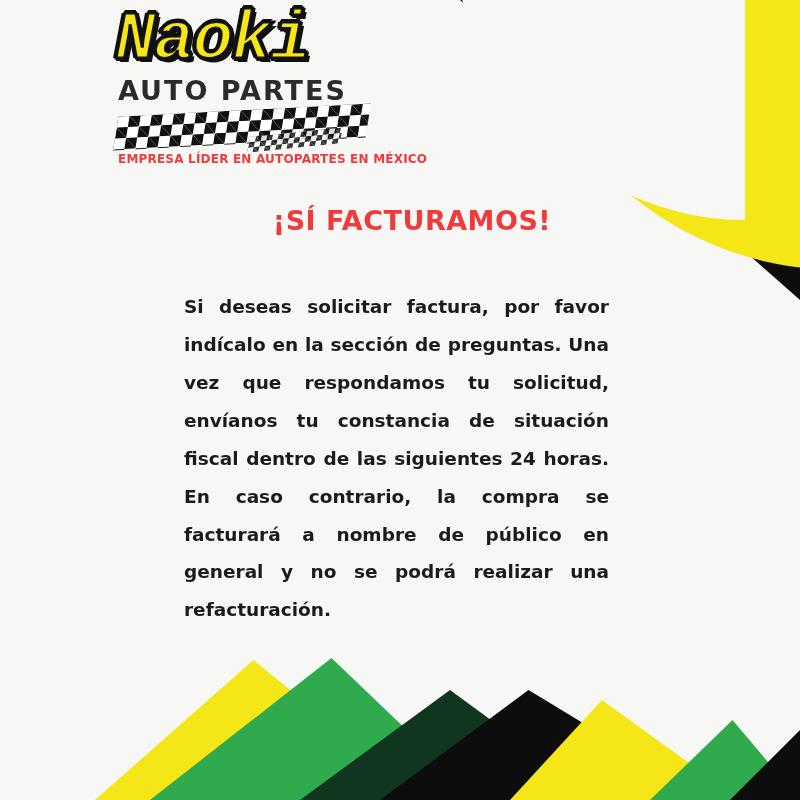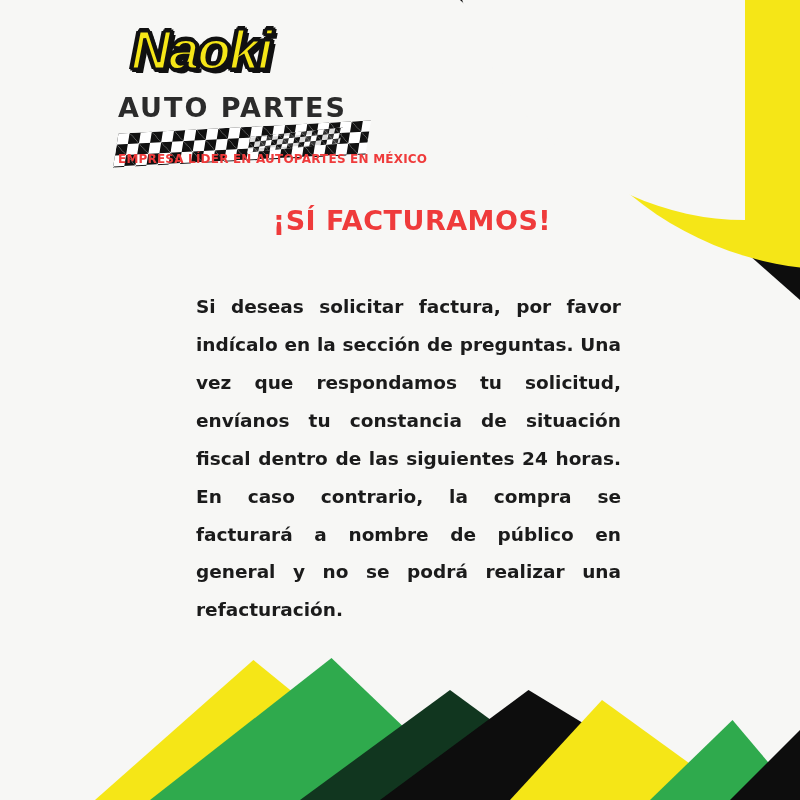--- a/index.html
+++ b/index.html
@@ -126,35 +126,35 @@
   
   .header {
     position: absolute;
     top: 0;
     left: 0;
     width: 560px;
     padding: 8px 0 0 115px;
     box-sizing: border-box;
   }
   .brand {
-    font-family: Liberation Sans, sans-serif;
+    font-family: Liberation Mono, monospace;
     font-weight: bold;
     font-style: italic;
-    font-size: 55px;
+    font-size: 68px;
     line-height: 0.95;
     color: #f5e617;
     letter-spacing: -2px;
     -webkit-text-stroke: 3px #111;
     text-shadow:
        3px 0 0 #111,
       -3px 0 0 #111,
        0 3px 0 #111,
        0 -3px 0 #111,
        4px 4px 0 #111;
-    margin: 16px;
+    margin: 0;
   }
   .brand-sub {
     font-family: "DejaVu Sans", sans-serif;
     font-weight: bold;
     font-size: 27px;
     letter-spacing: 2px;
     color: #2b2b2b;
     margin: 2px 0 0 3px;
   }
 
@@ -209,21 +209,21 @@
     font-family: "DejaVu Sans", sans-serif;
     font-weight: bold;
     font-size: 27px;
     letter-spacing: 0.5px;
     color: #ef3b3b;
   }
 
   .paragraph {
     position: absolute;
     top: 288px;
-    left: 196px;
+    left: 184px;
     width: 425px;
     font-family: "DejaVu Sans", sans-serif;
     font-weight: bold;
     font-size: 18.5px;
     line-height: 2.05;
     color: #1b1b1b;
     text-align: justify;
     text-justify: inter-word;
   }
 </style>

